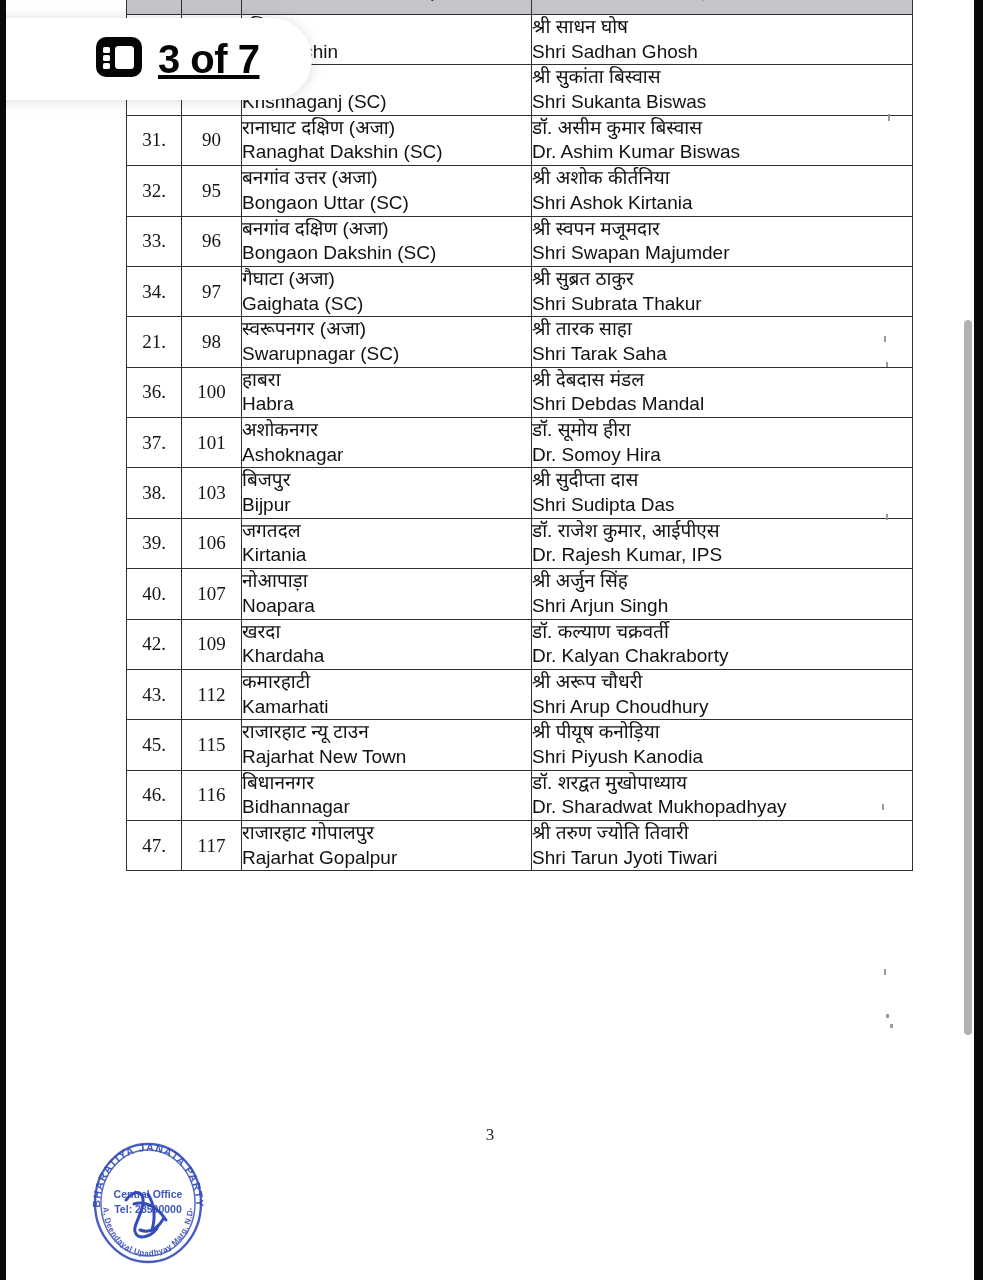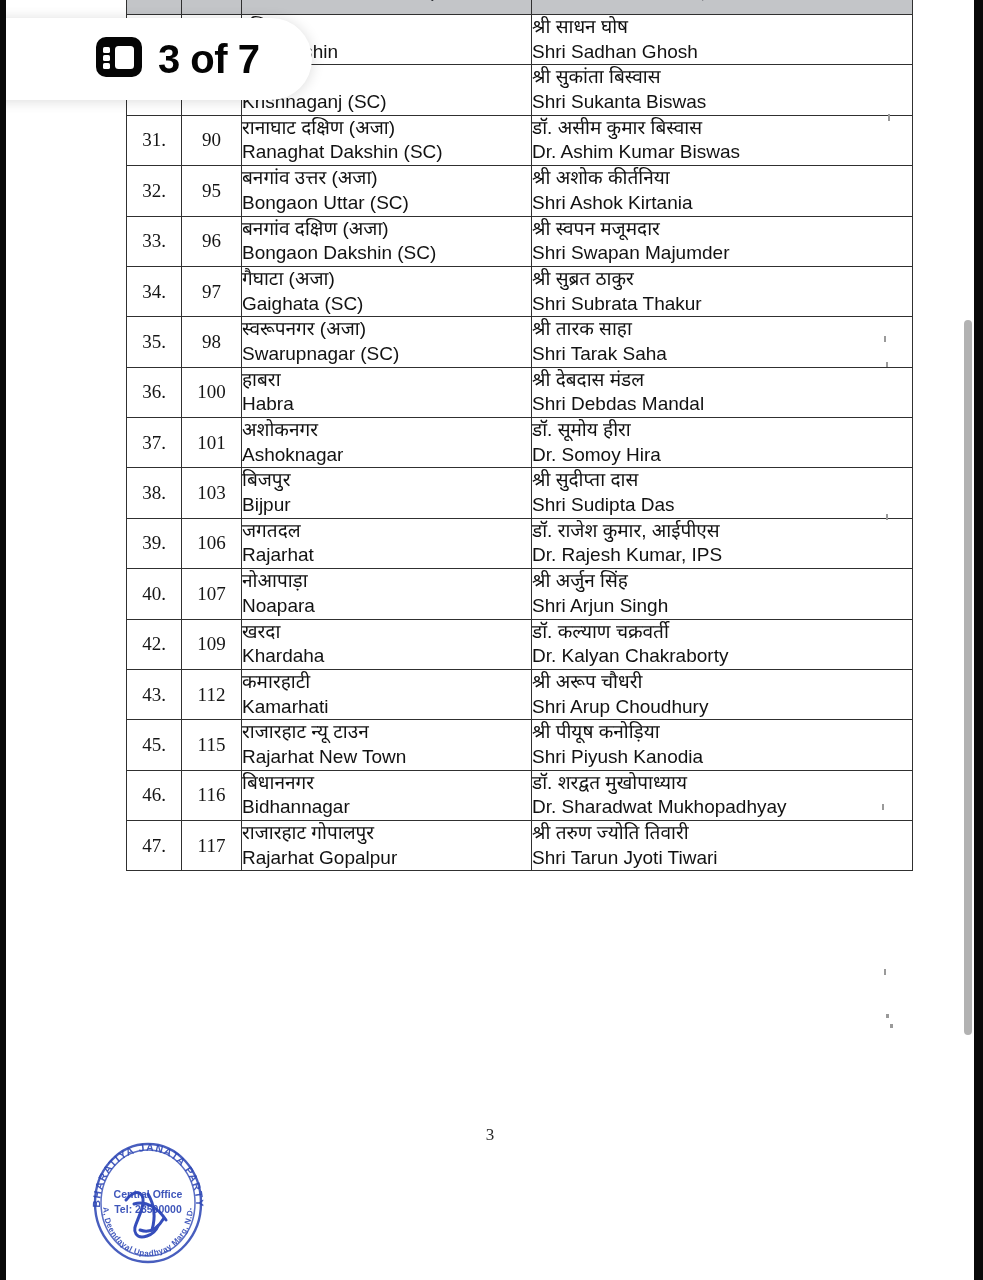--- a/index.html
+++ b/index.html
@@ -138,20 +138,21 @@
     margin-left: 148px;
     gap: 14px;
   }
   #pill-label {
     font-size: 40px;
     font-weight: bold;
     color: #040404;
     letter-spacing: -0.5px;
     line-height: 1;
     white-space: nowrap;
+    text-decoration: underline;
   }
   .pill-icon { display: block; }
 
   
   #scrollbar-track {
     position: absolute;
     right: 11px;
     top: 0;
     width: 8px;
     height: 1280px;
@@ -264,21 +265,21 @@
             <td class="cell">
               <span class="hi">गैघाटा (अजा)</span>
               <span class="en">Gaighata (SC)</span>
             </td>
             <td class="cell">
               <span class="hi">श्री सुब्रत ठाकुर</span>
               <span class="en">Shri Subrata Thakur</span>
             </td>
           </tr>
           <tr>
-            <td class="sl">35.</td>
+            <td class="sl">21.</td>
             <td class="num">98</td>
             <td class="cell">
               <span class="hi">स्वरूपनगर  (अजा)</span>
               <span class="en">Swarupnagar  (SC)</span>
             </td>
             <td class="cell">
               <span class="hi">श्री तारक साहा</span>
               <span class="en">Shri Tarak Saha</span>
             </td>
           </tr>
@@ -316,21 +317,21 @@
             <td class="cell">
               <span class="hi">श्री सुदीप्ता दास</span>
               <span class="en">Shri Sudipta Das</span>
             </td>
           </tr>
           <tr>
             <td class="sl">39.</td>
             <td class="num">106</td>
             <td class="cell">
               <span class="hi">जगतदल</span>
-              <span class="en">Rajarhat</span>
+              <span class="en">Kirtania</span>
             </td>
             <td class="cell">
               <span class="hi">डॉ. राजेश कुमार, आईपीएस</span>
               <span class="en">Dr. Rajesh Kumar, IPS</span>
             </td>
           </tr>
           <tr>
             <td class="sl">40.</td>
             <td class="num">107</td>
             <td class="cell">

